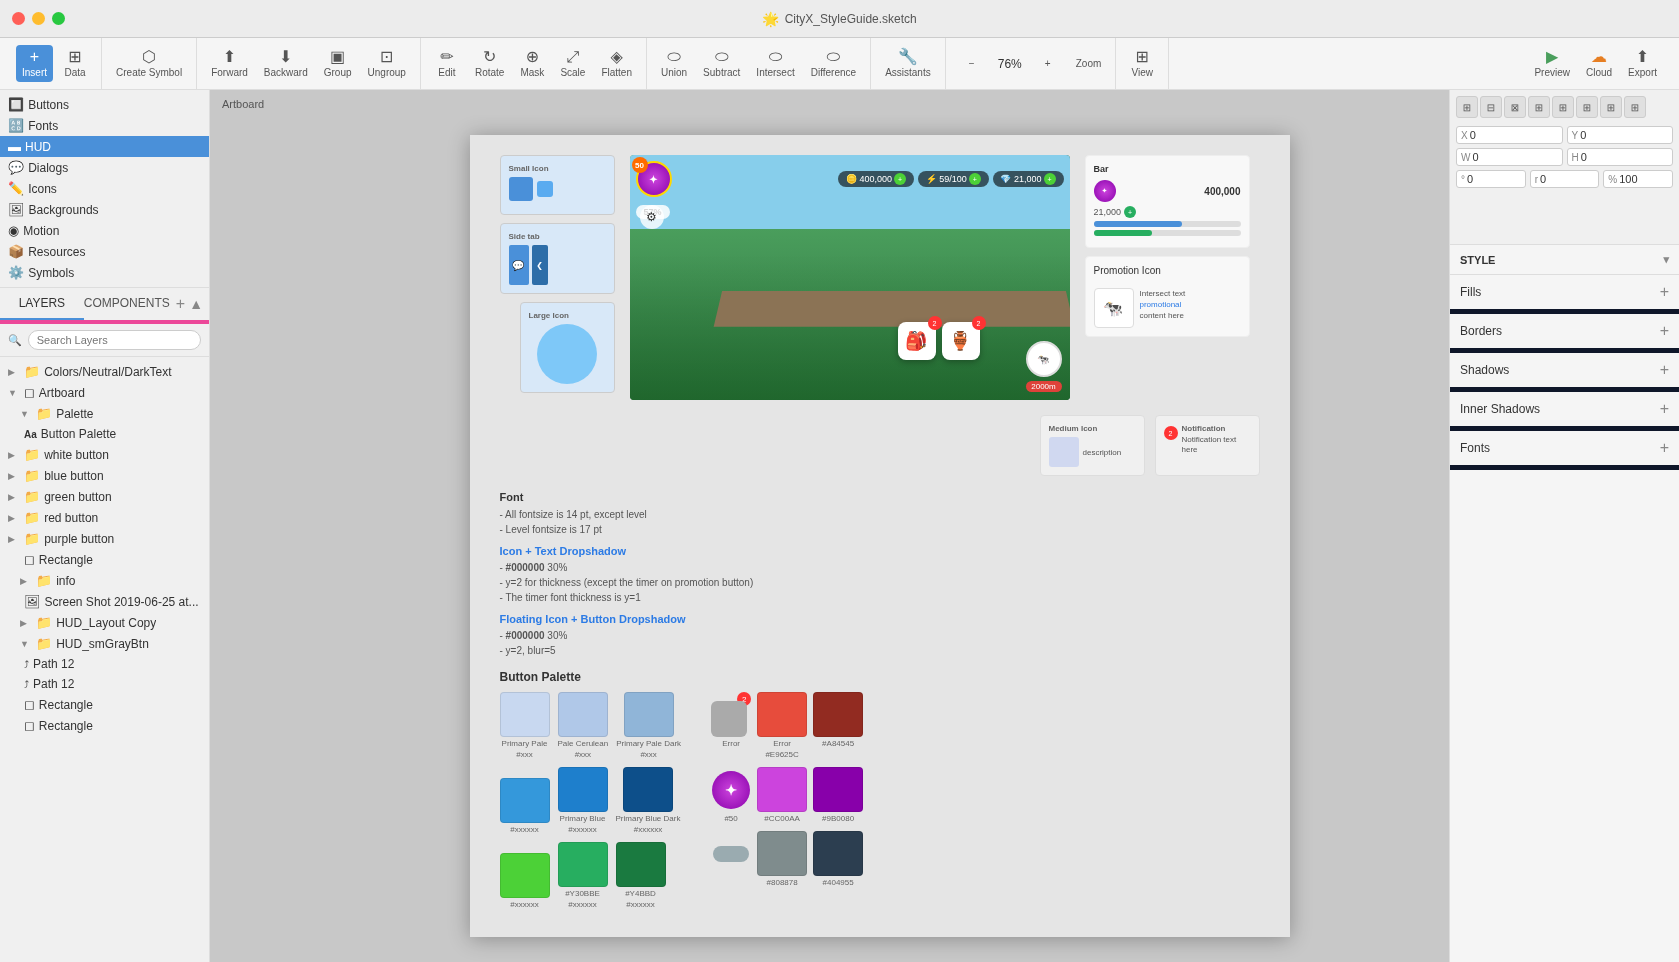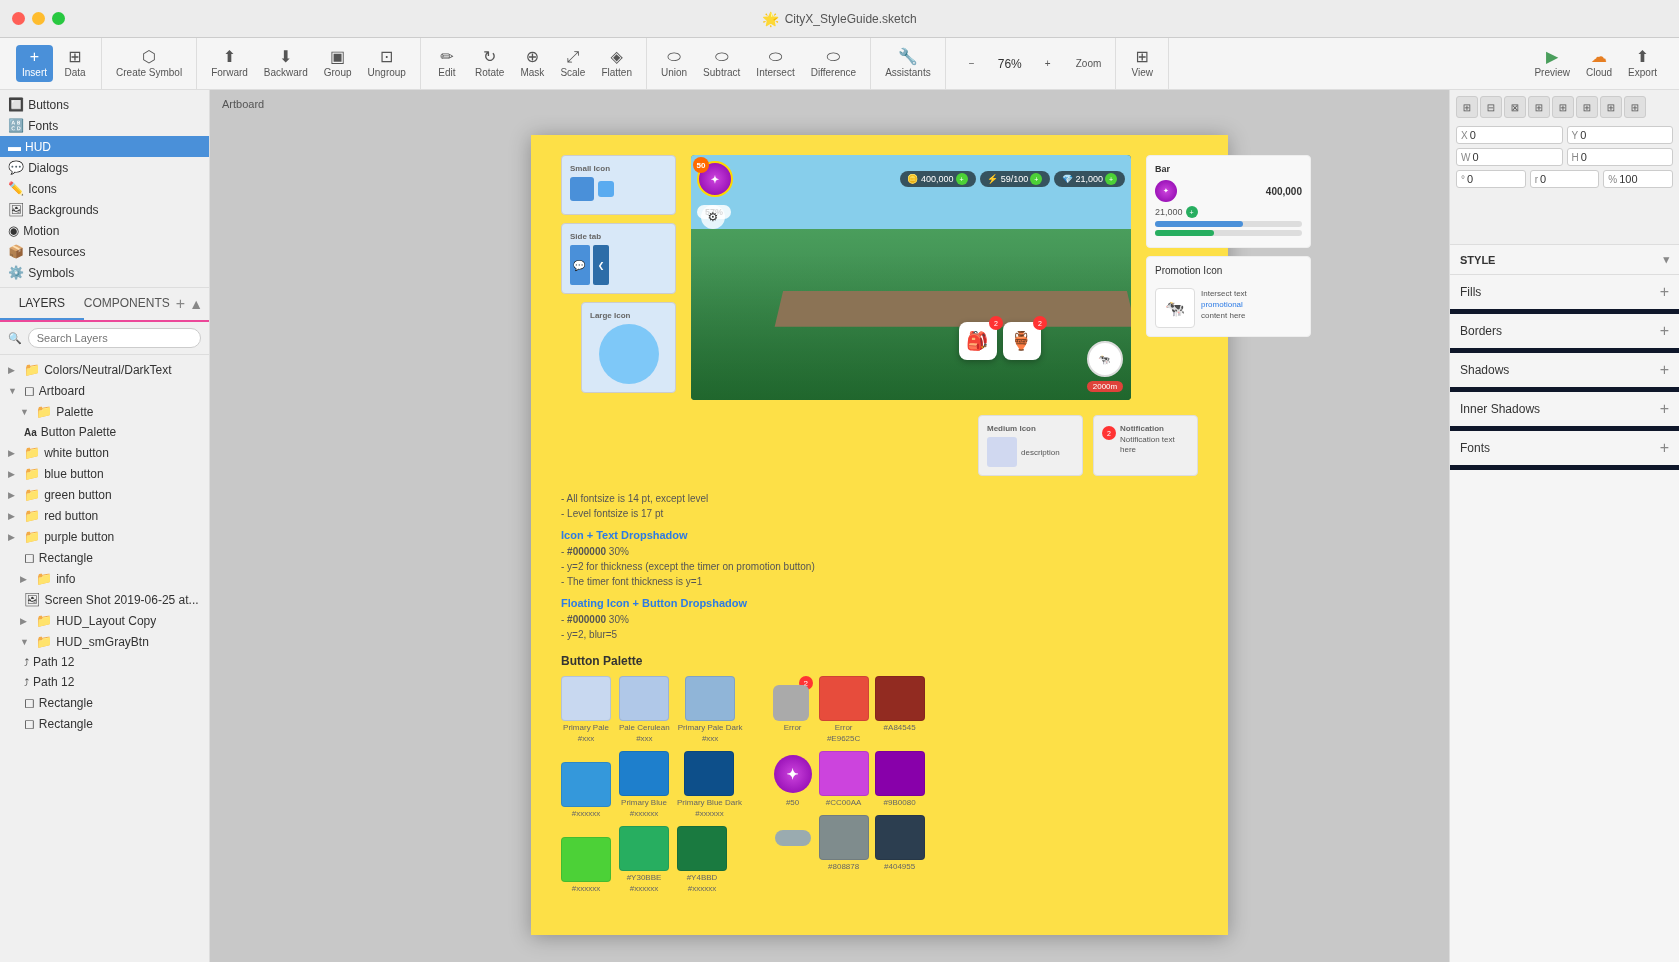--- a/index.html
+++ b/index.html
@@ -65,21 +65,21 @@
     #sidebar {
       width: 210px;
       background: #f0f0f0;
       border-right: 1px solid #ddd;
       display: flex;
       flex-direction: column;
       overflow: hidden;
     }
     .sidebar-tabs {
       display: flex;
-      border-bottom: 2px solid #ec4899;
+      border-bottom: 4px solid #ec4899;
       background: #f0f0f0;
     }
     .sidebar-tab {
       flex: 1;
       text-align: center;
       padding: 8px 0;
       font-size: 12px;
       color: #555;
       cursor: pointer;
       border-bottom: 2px solid transparent;
@@ -142,23 +142,23 @@
     }
     .canvas-content {
       position: absolute;
       top: 25px;
       left: 0;
       right: 0;
       bottom: 0;
       overflow: hidden;
     }
     .artboard-container {
-      background: #fde047;
+      background: #e5e5e5;
       margin: 20px auto;
-      width: 697px;
+      width: 820px;
       min-height: 800px;
       box-shadow: 0 2px 20px rgba(0,0,0,0.3);
       position: relative;
       left: 50px;
     }
 
     
     #right-panel {
       width: 230px;
       background: #f5f5f5;
@@ -693,20 +693,21 @@
                 <div style="background:#ff3333;color:white;border-radius:50%;width:14px;height:14px;font-size:7px;display:flex;align-items:center;justify-content:center;flex-shrink:0;margin-top:2px;">2</div>
                 <div>
                   <div style="font-size:8px;color:#666;font-weight:bold;margin-bottom:2px;">Notification</div>
                   <div style="font-size:8px;color:#555;line-height:1.3;">Notification text here</div>
                 </div>
               </div>
             </div>
           </div>
 
           <div class="font-section">
+            <div class="font-title">Font</div>
             <div class="font-desc">- All fontsize is 14 pt, except level</div>
             <div class="font-desc">- Level fontsize is 17 pt</div>
 
             <div class="section-heading">Icon + Text Dropshadow</div>
             <div class="section-desc">
               - <strong>‍#000000</strong> 30%
             </div>
             <div class="section-desc">- y=2 for thickness (except the timer on promotion button)</div>
             <div class="section-desc">- The timer font thickness is y=1</div>
 

